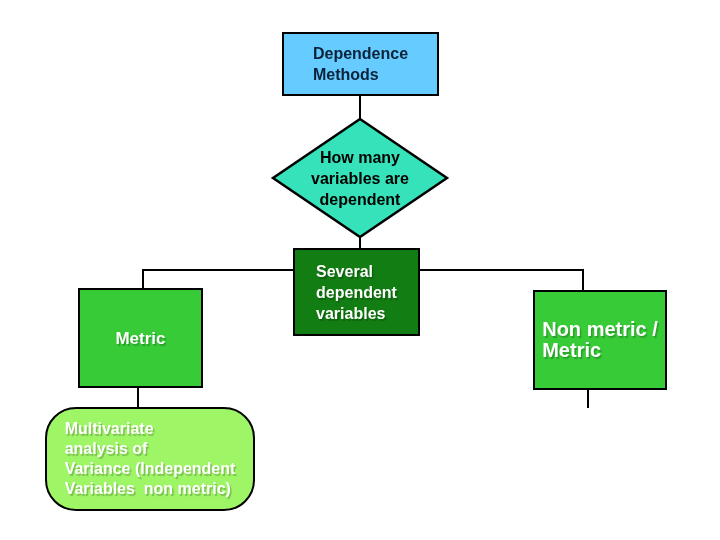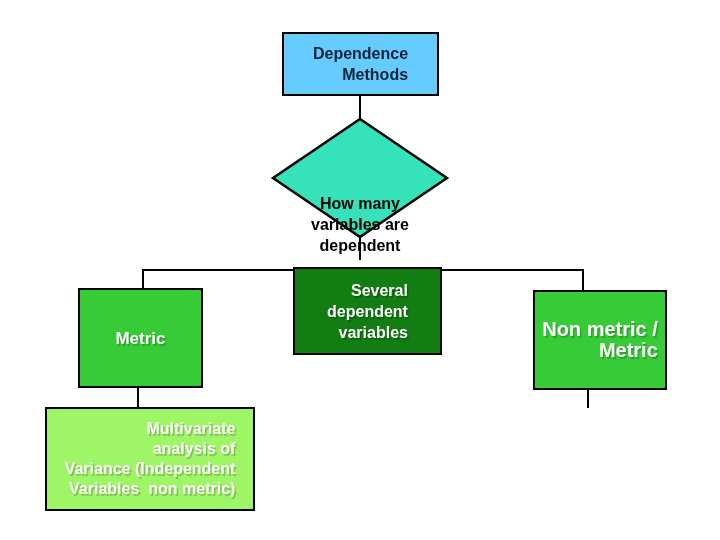--- a/index.html
+++ b/index.html
@@ -6,31 +6,31 @@
   .canvas{
     position:relative;width:720px;height:540px;background:#FFFFFF;
     font-family:"Liberation Sans",sans-serif;overflow:hidden;
   }
   .conn{position:absolute;background:#000000;}
   .conn.v{width:2px;}
   .conn.h{height:2px;}
   .node{
     position:absolute;border:2px solid #000000;box-sizing:border-box;
     display:flex;align-items:center;justify-content:center;
-    text-align:right;font-weight:bold;
+    text-align:left;font-weight:bold;
   }
   .label{white-space:pre-wrap;display:block;}
   .white-text .label{text-shadow:1.5px 1.5px 1px rgba(0,0,0,0.22);}
   .diamond-svg{position:absolute;}
   .diamond-label{
     position:absolute;display:flex;align-items:center;justify-content:center;
     text-align:center;font-weight:bold;
   }
   .fs-root{font-size:16px;line-height:21px;}
-  .fs-decision{font-size:16px;line-height:21px;margin-top:46px;}
+  .fs-decision{font-size:16px;line-height:21px;}
   .fs-dark{font-size:16px;line-height:21px;}
   .fs-metric{font-size:17px;line-height:21px;}
   .fs-nonmetric{font-size:20px;line-height:21px;}
   .fs-manova{font-size:16px;line-height:20px;}
   .fs-canonical{font-size:15px;line-height:21px;}
 </style>
 </head>
 <body>
 
 <div class="canvas">
@@ -51,36 +51,36 @@
 
   <svg class="diamond-svg" style="left:270px;top:116px;" width="180" height="124" viewBox="0 0 180 124">
     <polygon points="90,3 177,62 90,121 3,62" stroke="#000000" stroke-width="2.5" style="fill: rgb(53, 226, 186);"></polygon>
   </svg>
   <div class="diamond-label fs-decision" style="left:285px;top:145px;width:150px;height:66px;">
     <span class="label" style="color: rgb(0, 0, 0);">How many
 variables are
 dependent</span>
   </div>
 
-  <div class="node white-text fs-dark" style="left: 293px; top: 267px; width: 149px; height: 88px; background: rgb(18, 125, 18);">
+  <div class="node white-text fs-dark" style="left: 293px; top: 248px; width: 127px; height: 88px; background: rgb(18, 125, 18);">
     <span class="label" style="color: rgb(255, 255, 255);">Several
 dependent
 variables</span>
   </div>
 
   <div class="node white-text fs-metric" style="left: 78px; top: 288px; width: 125px; height: 100px; background: rgb(56, 203, 56);">
     <span class="label" style="color: rgb(255, 255, 255);">Metric</span>
   </div>
 
   <div class="node white-text fs-nonmetric" style="left: 533px; top: 290px; width: 134px; height: 100px; background: rgb(56, 203, 56);">
     <span class="label" style="color: rgb(255, 255, 255);">Non metric /
 Metric</span>
   </div>
 
-  <div class="node white-text fs-manova" style="left: 45px; top: 407px; width: 210px; height: 104px; background: rgb(158, 245, 102);">
+  <div class="node white-text fs-manova" style="left: 45px; top: 407px; width: 210px; height: 104px; background: rgb(158, 245, 102); border-radius: 31px;">
     <span class="label" style="color: rgb(255, 255, 255);">Multivariate
 analysis of
 Variance (Independent
 Variables  non metric)</span>
   </div>
 
 
 </div>
 
 </body></html>

